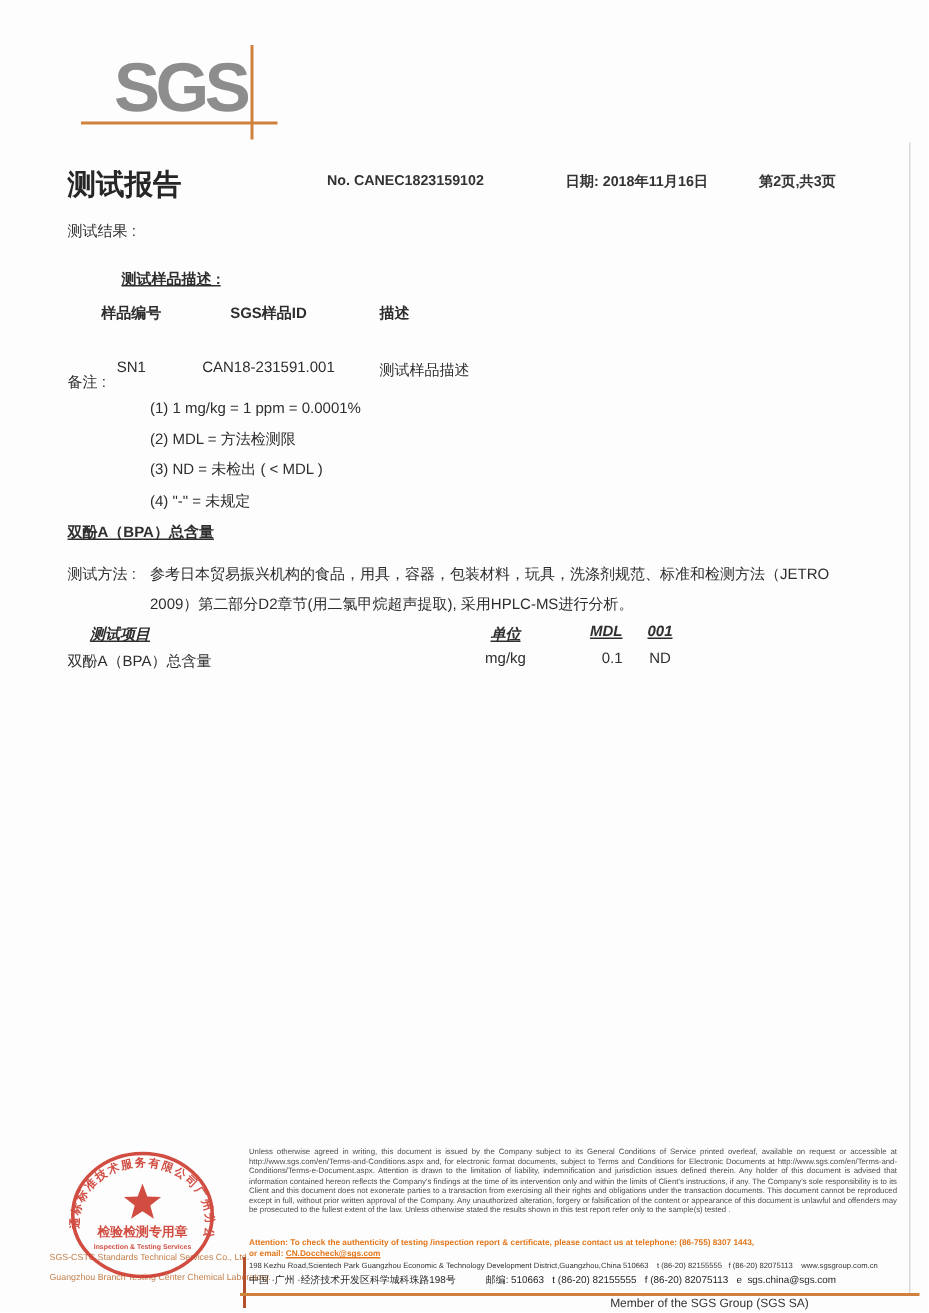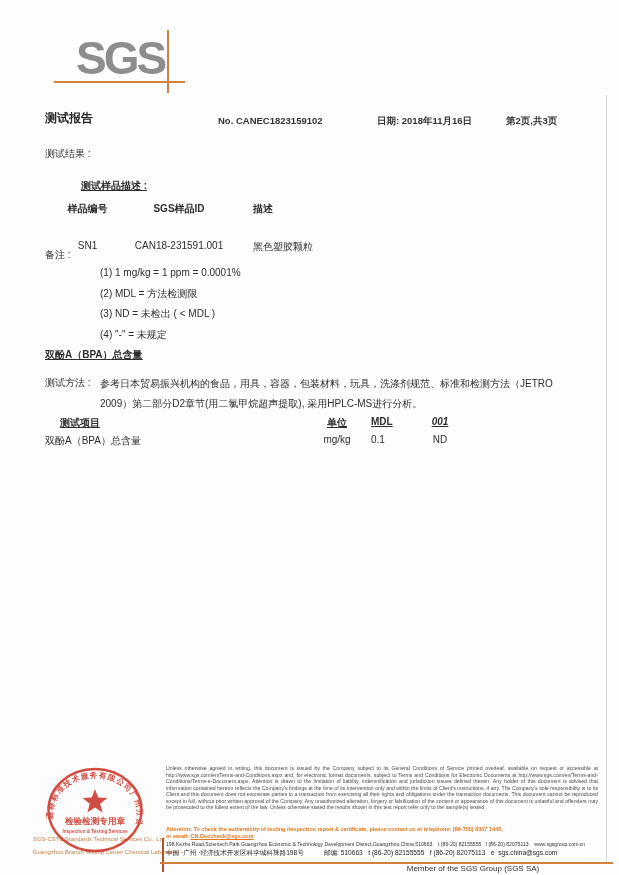--- a/index.html
+++ b/index.html
@@ -9,21 +9,21 @@
 
   .abs { position:absolute; }
 
   
   .logo-text { left:76px; top:34px; font-size:46px; font-weight:bold; color:#8d8d8d;
                letter-spacing:-3px; line-height:48px; }
   .logo-hline { left:54px; top:81px; width:131px; height:2px; background:#d0823c; }
   .logo-vline { left:167px; top:30px; width:2px; height:63px; background:#d0823c; }
 
   
-  .doc-title { left:45px; top:110px; font-size:12px; font-weight:bold; color:#262626; }
+  .doc-title { left:45px; top:110px; font-size:19px; font-weight:bold; color:#262626; }
   .hdr-small { font-size:9.5px; font-weight:600; color:#333; }
   .report-no { left:218px; top:115px; }
   .date-lbl  { left:377px; top:115px; }
   .page-lbl  { left:506px; top:115px; }
 
   .body-txt { font-size:10px; color:#2e2e2e; }
   .lbl-underline { text-decoration:underline; font-weight:600;padding-left:36px; }
 
   .results-lbl { left:45px; top:147px; }
   .sampledesc-lbl { left:45px; top:179px; }
@@ -40,25 +40,25 @@
   .remarks-list { left:100px; top:263px; line-height:20.6px; }
 
   .bpa-heading { left:45px; top:348px; font-weight:bold; text-decoration:underline; }
   .method-lbl { left:45px; top:376px; }
   .method-text { left:100px; top:374px; width:466px; line-height:20px; }
 
   
   .rrow { left:45px; display:flex; }
   .rrow .c1 { width:258px; }
   .rrow .c2 { width:68px; text-align:center; }
-  .rrow .c3 { width:44px; text-align:left; }
+  .rrow .c3 { width:44px; text-align:right; }
   .rrow .c4 { width:50px; text-align:center; }
   .r-head { top:416px; font-weight:bold; }
   .r-head .c1 { padding-left:15px; }
-  .r-head span { text-decoration:underline; }
+  .r-head span { text-decoration:underline;font-style:italic; }
   .r-head .c4 span { font-style:italic; }
   .r-data { top:434px; }
 
   
   .legal { left:166px; top:765px; width:432px; font-size:5.2px; line-height:6.5px;
            color:#4d4d4d; text-align:justify; }
   .attention { left:166px; top:826px; width:435px; font-size:5.5px; line-height:6.8px;
                font-weight:bold; color:#e2761b; }
   .attention .email { text-decoration:underline; }
   .addr1 { left:166px; top:841px; font-size:5.1px; color:#333; white-space:nowrap; }
@@ -91,21 +91,21 @@
   <div class="abs body-txt sampledesc-lbl"><span class="lbl-underline">测试样品描述 :</span></div>
 
   <div class="abs body-txt srow s-head">
     <div class="c1">样品编号</div>
     <div class="c2">SGS样品ID</div>
     <div class="c3">描述</div>
   </div>
   <div class="abs body-txt srow s-data">
     <div class="c1">SN1</div>
     <div class="c2">CAN18-231591.001</div>
-    <div class="c3">黑色塑胶颗粒</div>
+    <div class="c3">测试样品描述</div>
   </div>
 
   <div class="abs body-txt remarks-lbl">备注 :</div>
   <div class="abs body-txt remarks-list">
     <div>(1) 1 mg/kg = 1 ppm = 0.0001%</div>
     <div>(2) MDL = 方法检测限</div>
     <div>(3) ND = 未检出 ( &lt; MDL )</div>
     <div>(4) "-" = 未规定</div>
   </div>
 

